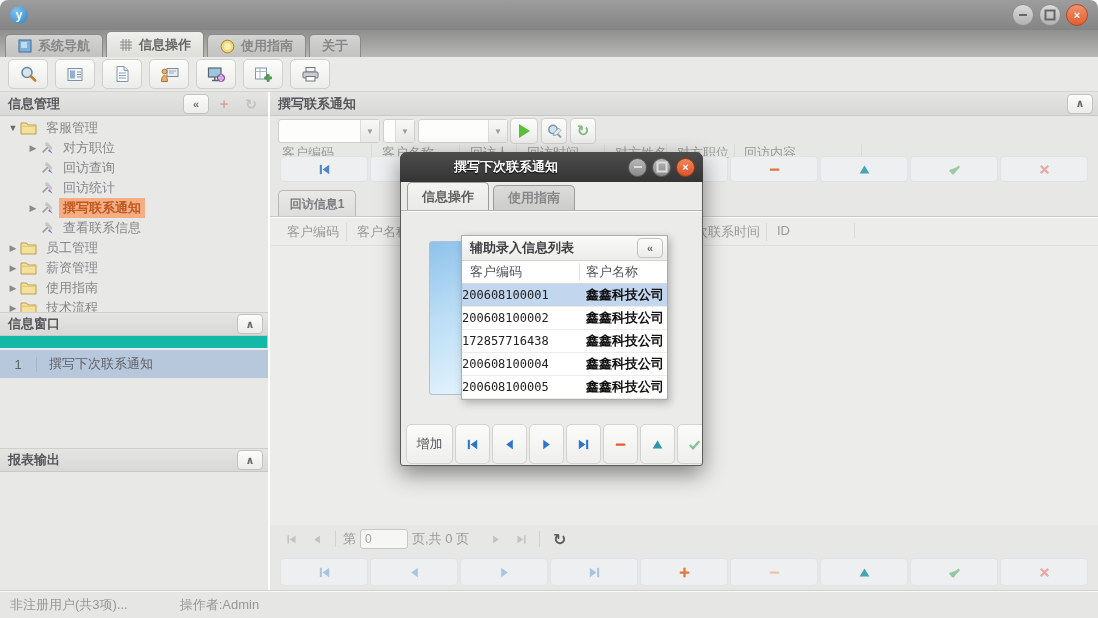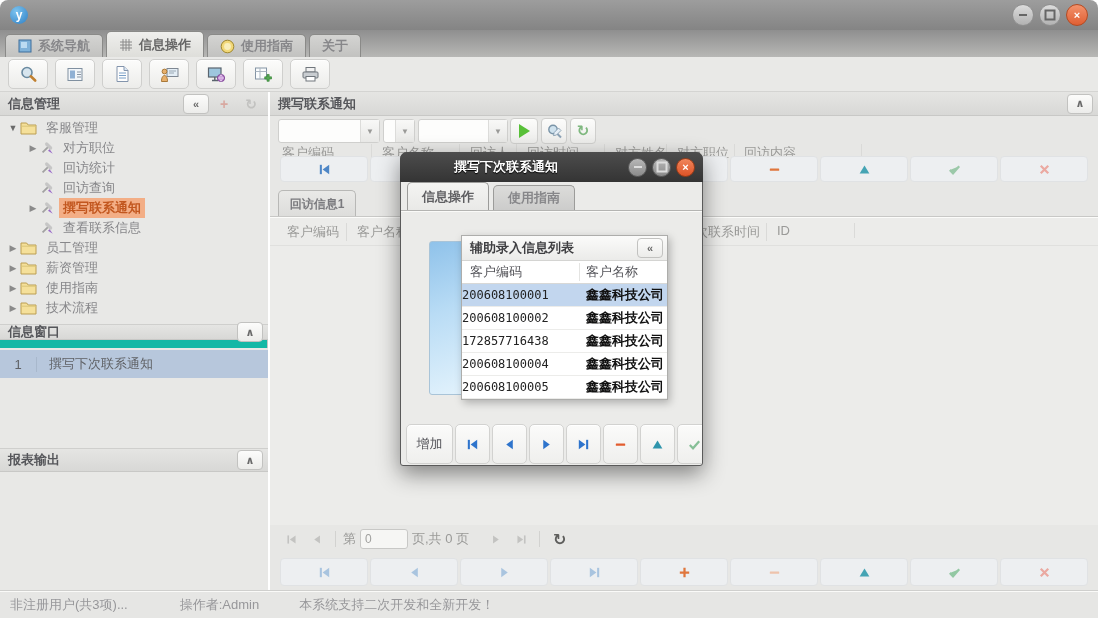--- a/index.html
+++ b/index.html
@@ -58,21 +58,21 @@
   
   .sidebar{left:0;top:92px;width:268px;height:498px;background:#14b8a6;border-right:1px solid #c6c6c4;box-sizing:border-box;}
   .ph1{position:absolute;left:0;top:0;width:268px;height:24px;}
   .tree{position:absolute;left:0;top:24px;width:268px;height:208px;background:#e8e8e6;overflow:hidden;padding-top:2px;box-sizing:border-box;}
   .trow{height:20px;display:flex;align-items:center;font-size:13px;color:#87878a;}
   .trow .arr{width:14px;text-align:center;font-size:9px;color:#8a8a8a;flex:0 0 14px;}
   .trow .arr.down{color:#6a6a6a;}
   .trow .icn{margin-right:5px;display:inline-flex;flex:0 0 auto;}
   .trow .lbl{white-space:nowrap;padding:1px 4px;}
   .trow .lbl.sel{background:#f3ae86;color:#c2571f;font-weight:bold;}
-  .ph2{position:absolute;left:0;top:232px;width:268px;height:16px;border-top:1px solid #cfcfcd;gap:7px;}
+  .ph2{position:absolute;left:0;top:220px;width:268px;height:24px;border-top:1px solid #cfcfcd;gap:7px;}
   .iwlist{position:absolute;left:0;top:256px;width:268px;height:100px;background:#e8e8e6;}
   .iwitem{height:28px;display:flex;align-items:center;font-size:13px;color:#5f6165;margin:2px 0 0 0;}
   .iwitem.sel{background:#b7c7dc;}
   .iwitem .idx{width:36px;text-align:center;border-right:1px solid #a8b8cc;flex:0 0 36px;}
   .iwitem .txt{padding-left:12px;}
   .ph3{position:absolute;left:0;top:356px;width:268px;height:24px;border-top:1px solid #cfcfcd;}
   .sbfill{position:absolute;left:0;top:380px;width:268px;height:118px;background:#e8e8e6;}
 
   
   .main{left:270px;top:92px;width:828px;height:498px;background:#e7e7e5;}
@@ -320,32 +320,32 @@
       </div>
       <div class="trow" style="padding-left: 26px;">
         <span class="arr"></span>
         <span class="icn">
           <svg width="14" height="14" viewBox="0 0 14 14">
             <path d="M2.6 11.4L8.2 5.8" stroke="#a2a2a2" stroke-width="1.8" fill="none"></path>
             <path d="M6.6 3l4 4" stroke="#c6c6c6" stroke-width="3.2" stroke-linecap="round" fill="none"></path>
             <path d="M9.6 8.2l3.2 4.6-4.8-3z" fill="#9a6ac8"></path>
           </svg>
         </span>
-        <span class="lbl">回访统计</span>
+        <span class="lbl">回访查询</span>
       </div>
       <div class="trow" style="padding-left: 26px;">
         <span class="arr"></span>
         <span class="icn">
           <svg width="14" height="14" viewBox="0 0 14 14">
             <path d="M2.6 11.4L8.2 5.8" stroke="#a2a2a2" stroke-width="1.8" fill="none"></path>
             <path d="M6.6 3l4 4" stroke="#c6c6c6" stroke-width="3.2" stroke-linecap="round" fill="none"></path>
             <path d="M9.6 8.2l3.2 4.6-4.8-3z" fill="#9a6ac8"></path>
           </svg>
         </span>
-        <span class="lbl">回访查询</span>
+        <span class="lbl">回访统计</span>
       </div>
       <div class="trow" style="padding-left: 26px;">
         <span class="arr">▶</span>
         <span class="icn">
           <svg width="14" height="14" viewBox="0 0 14 14">
             <path d="M2.6 11.4L8.2 5.8" stroke="#a2a2a2" stroke-width="1.8" fill="none"></path>
             <path d="M6.6 3l4 4" stroke="#c6c6c6" stroke-width="3.2" stroke-linecap="round" fill="none"></path>
             <path d="M9.6 8.2l3.2 4.6-4.8-3z" fill="#9a6ac8"></path>
           </svg>
         </span>
@@ -704,14 +704,13 @@
         <svg viewBox="0 0 16 16" fill="none" stroke="currentColor" stroke-width="2.4">
           <path d="M3 8.6l3.4 3.4L13 4.6"></path>
         </svg>
       </div>
     </div>
 </div>
 
 <div class="abs statusbar">
   <span class="s1">非注册用户(共3项)...</span>
   <span class="s2">操作者:Admin</span>
-  <span class="s3">本系统支持二次开发和全新开发！</span>
 </div>
 
 </body></html>

